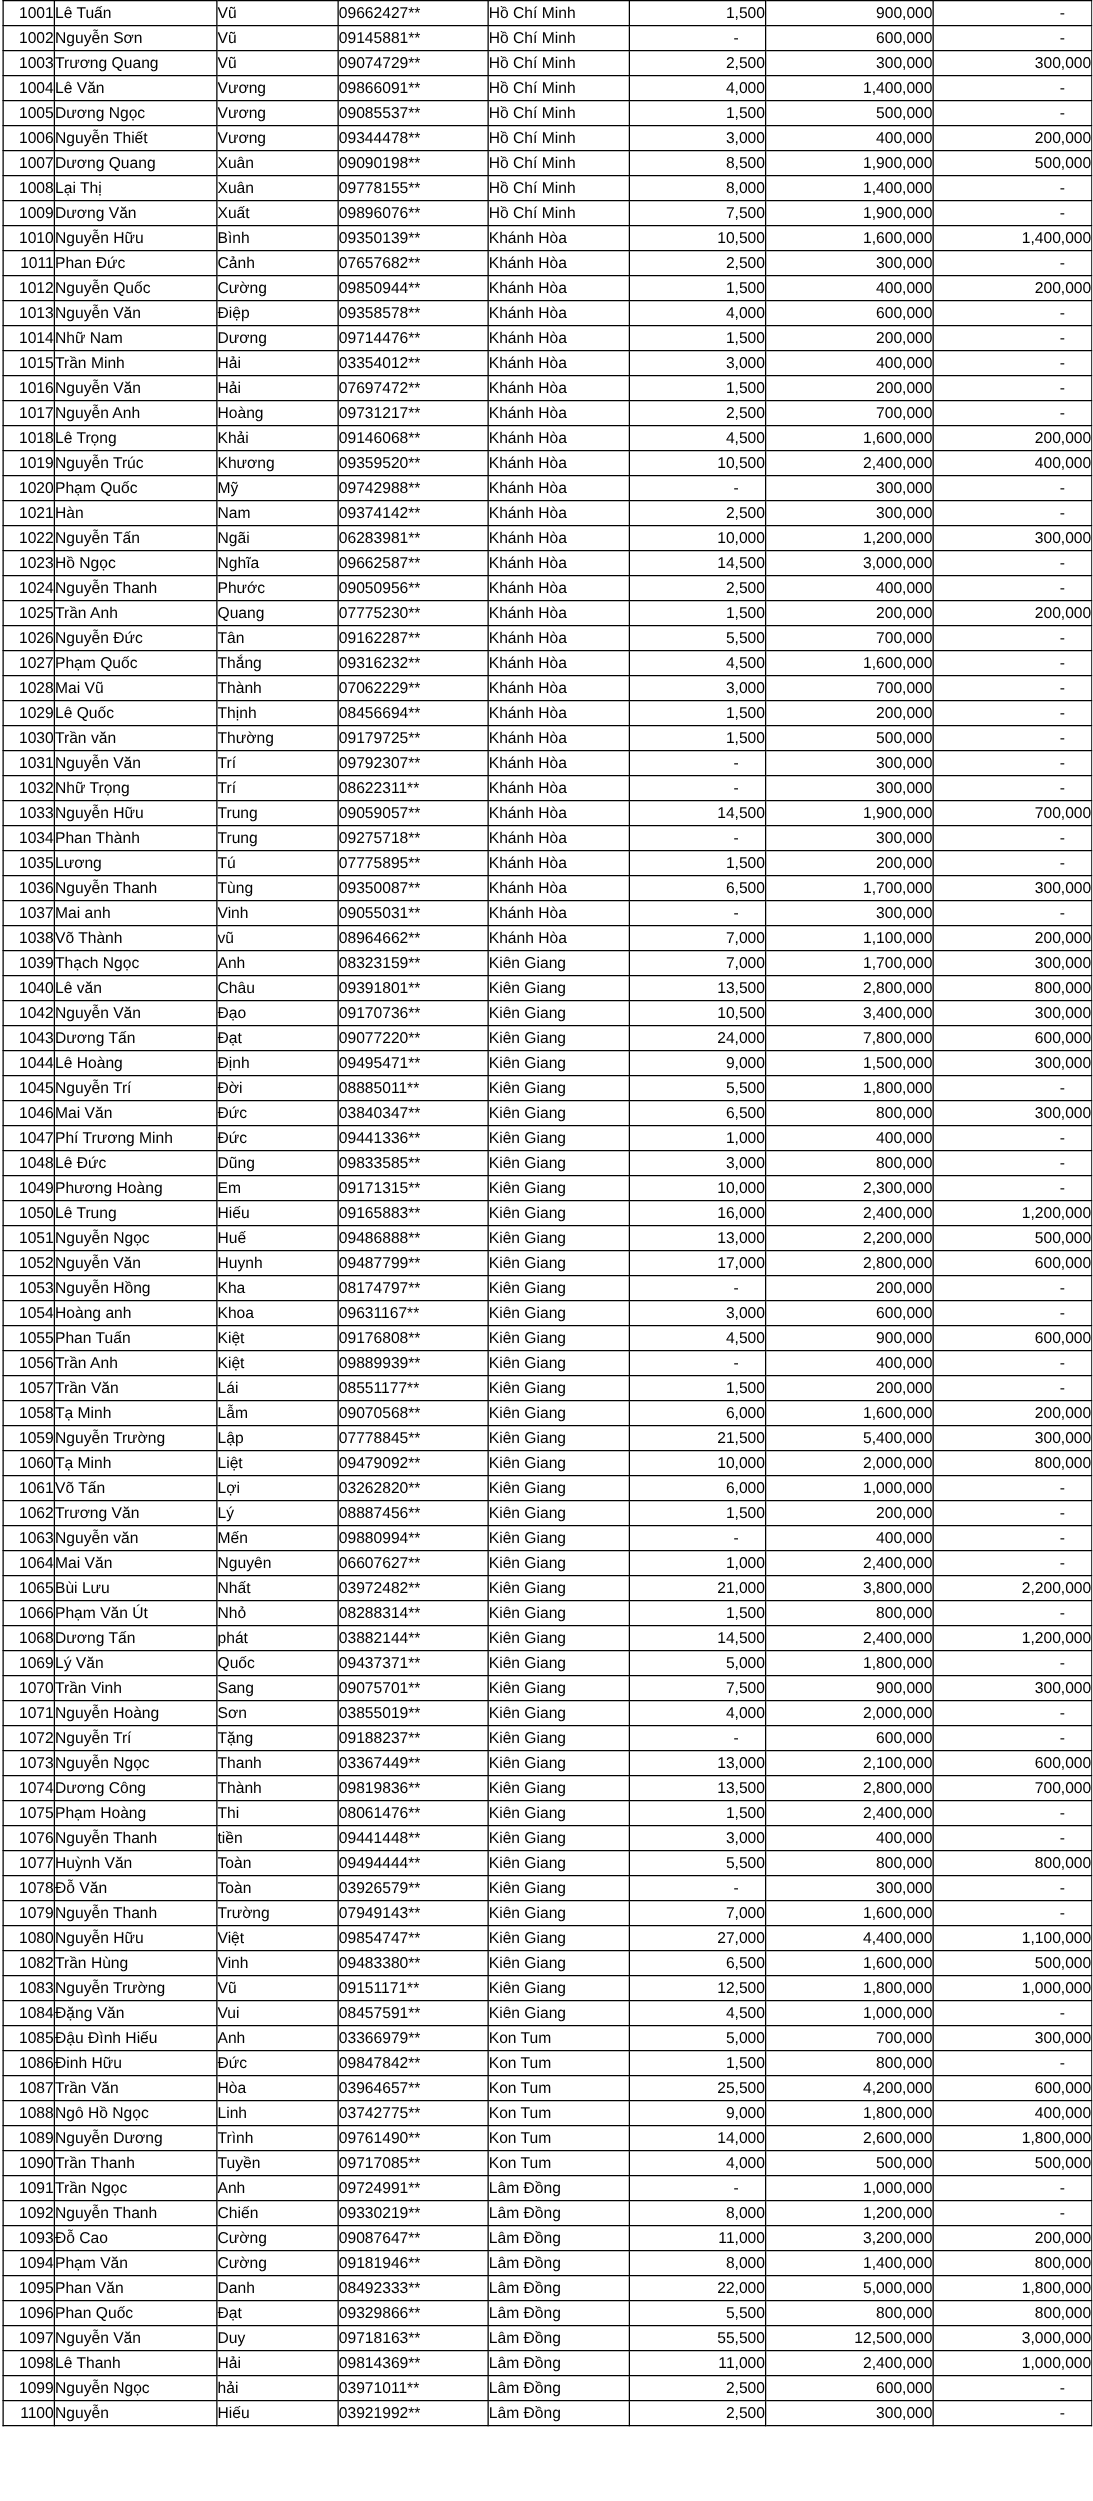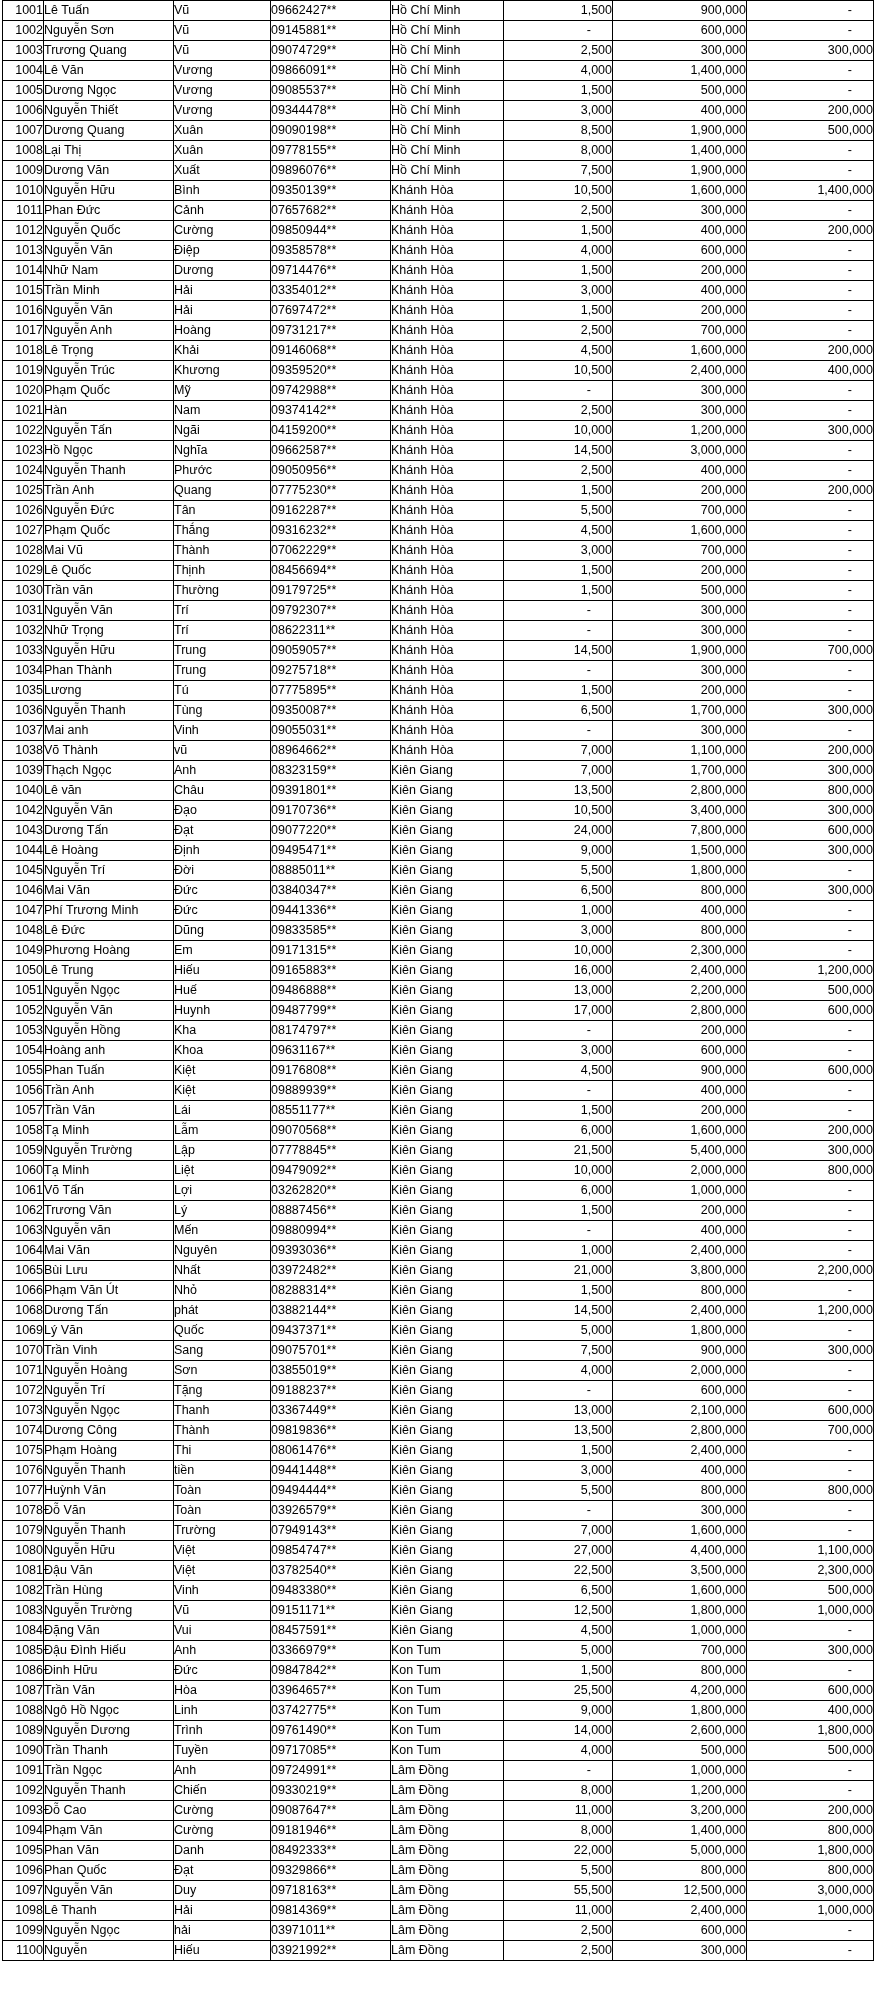--- a/index.html
+++ b/index.html
@@ -271,21 +271,21 @@
           <td class="c-text">09374142**</td>
           <td class="c-text">Khánh Hòa</td>
           <td class="c-num">2,500</td>
           <td class="c-num">300,000</td>
           <td class="c-num dash">-</td>
         </tr>
         <tr>
           <td class="c-id">1022</td>
           <td class="c-text">Nguyễn Tấn</td>
           <td class="c-text">Ngãi</td>
-          <td class="c-text">04159200**</td>
+          <td class="c-text">06283981**</td>
           <td class="c-text">Khánh Hòa</td>
           <td class="c-num">10,000</td>
           <td class="c-num">1,200,000</td>
           <td class="c-num">300,000</td>
         </tr>
         <tr>
           <td class="c-id">1023</td>
           <td class="c-text">Hồ Ngọc</td>
           <td class="c-text">Nghĩa</td>
           <td class="c-text">09662587**</td>
@@ -681,21 +681,21 @@
           <td class="c-text">09880994**</td>
           <td class="c-text">Kiên Giang</td>
           <td class="c-num dash">-</td>
           <td class="c-num">400,000</td>
           <td class="c-num dash">-</td>
         </tr>
         <tr>
           <td class="c-id">1064</td>
           <td class="c-text">Mai Văn</td>
           <td class="c-text">Nguyên</td>
-          <td class="c-text">09393036**</td>
+          <td class="c-text">06607627**</td>
           <td class="c-text">Kiên Giang</td>
           <td class="c-num">1,000</td>
           <td class="c-num">2,400,000</td>
           <td class="c-num dash">-</td>
         </tr>
         <tr>
           <td class="c-id">1065</td>
           <td class="c-text">Bùi Lưu</td>
           <td class="c-text">Nhất</td>
           <td class="c-text">03972482**</td>
@@ -836,30 +836,20 @@
         </tr>
         <tr>
           <td class="c-id">1080</td>
           <td class="c-text">Nguyễn Hữu</td>
           <td class="c-text">Việt</td>
           <td class="c-text">09854747**</td>
           <td class="c-text">Kiên Giang</td>
           <td class="c-num">27,000</td>
           <td class="c-num">4,400,000</td>
           <td class="c-num">1,100,000</td>
-        </tr>
-        <tr>
-          <td class="c-id">1081</td>
-          <td class="c-text">Đậu Văn</td>
-          <td class="c-text">Việt</td>
-          <td class="c-text">03782540**</td>
-          <td class="c-text">Kiên Giang</td>
-          <td class="c-num">22,500</td>
-          <td class="c-num">3,500,000</td>
-          <td class="c-num">2,300,000</td>
         </tr>
         <tr>
           <td class="c-id">1082</td>
           <td class="c-text">Trần Hùng</td>
           <td class="c-text">Vinh</td>
           <td class="c-text">09483380**</td>
           <td class="c-text">Kiên Giang</td>
           <td class="c-num">6,500</td>
           <td class="c-num">1,600,000</td>
           <td class="c-num">500,000</td>

